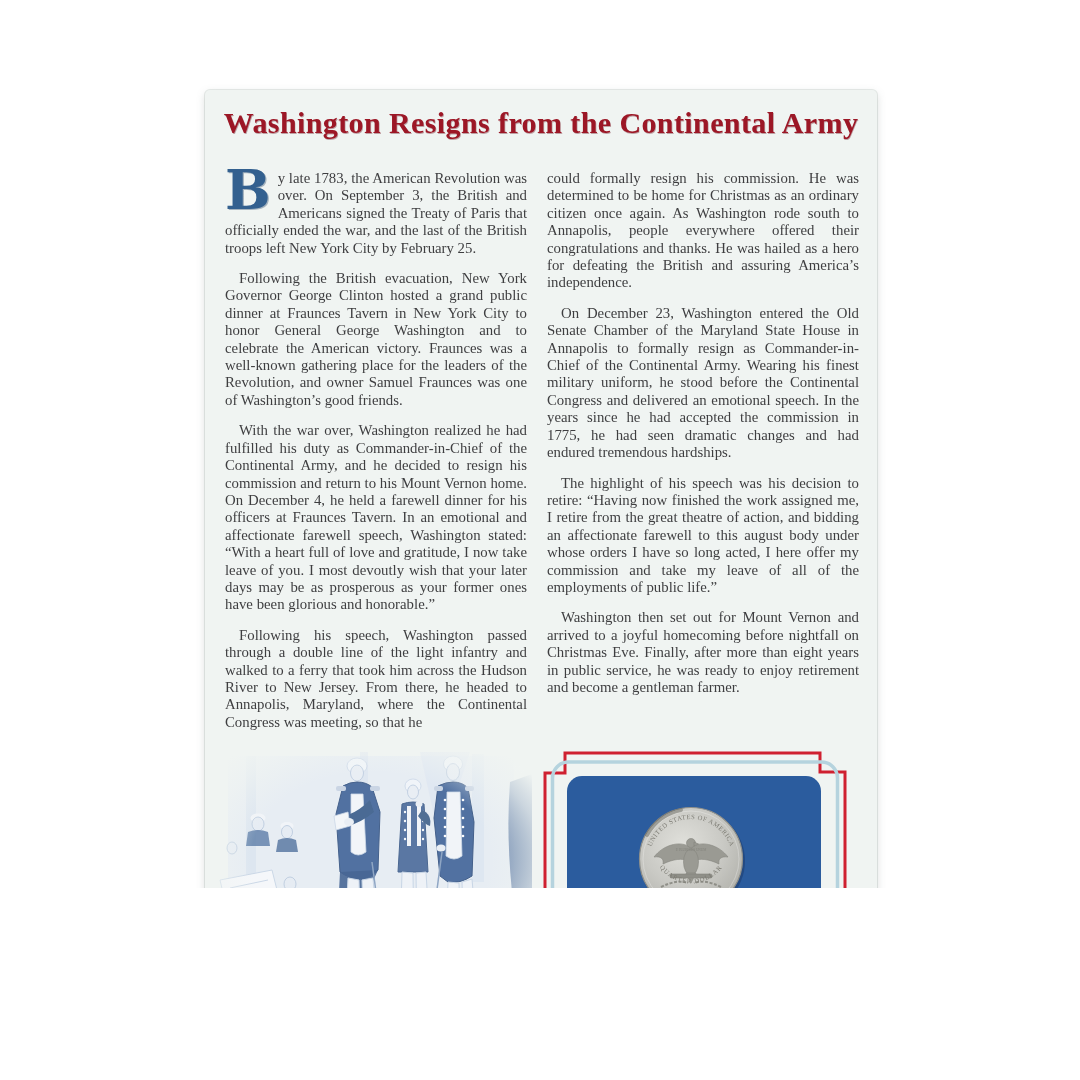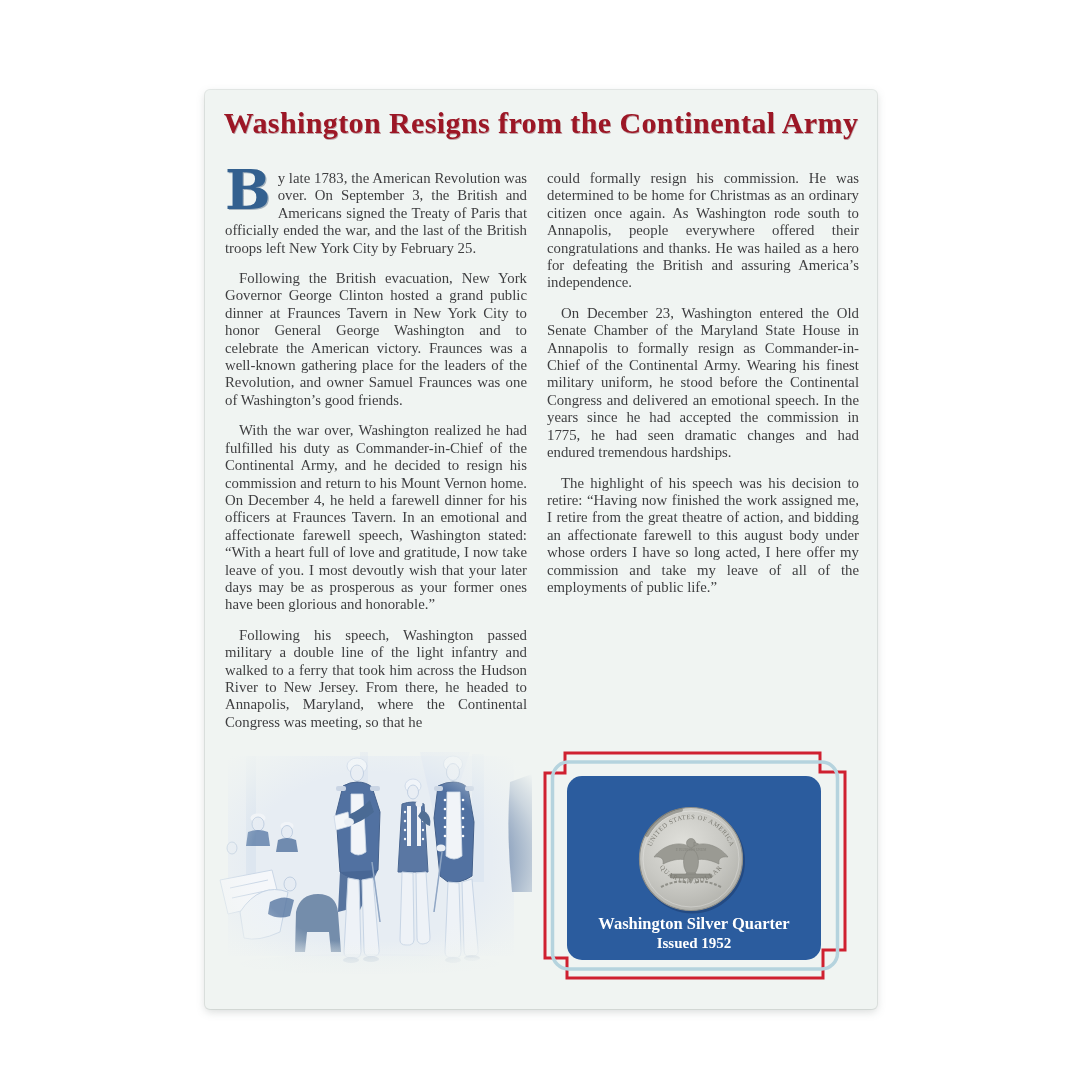--- a/index.html
+++ b/index.html
@@ -1,16 +1,16 @@
 <!DOCTYPE html>
 <html><head>
 <meta charset="utf-8">
 <style>
   html,body{margin:0;padding:0;background:#ffffff;}
-  .stage{position:relative;width:1080px;height:1080px;background:#ffffff;overflow:hidden;
+  .stage{position:relative;width:1080px;height:888px;background:#ffffff;overflow:hidden;
          font-family:"Liberation Serif","DejaVu Serif",serif;}
   .sheet{position:absolute;left:205px;top:90px;width:672px;height:919px;
          background:#f0f4f2;border-radius:5px;
          box-shadow:0 3px 9px rgba(130,140,135,.30), 0 0 0 1px rgba(205,212,208,.45);}
   .page-title{position:absolute;top:16px;left:0;right:0;margin:0;text-align:center;
          font-family:"Liberation Serif","DejaVu Serif",serif;font-weight:700;font-size:30px;
          color:#9c1726;letter-spacing:.4px;
          text-shadow:.7px .7px 0 rgba(96,8,24,.35);}
   .col{position:absolute;top:80px;width:302px;color:#3e3e40;font-size:14.8px;
        line-height:17.4px;text-align:justify;}
@@ -29,27 +29,28 @@
 
 <div class="stage">
   <div class="sheet">
 
     <h1 class="page-title">Washington Resigns from the Continental Army</h1>
 
     <div class="col col-left">
       <p><span class="dropcap">B</span><span>y late 1783, the American Revolution was over. On September 3, the British and Americans signed the Treaty of Paris that officially ended the war, and the last of the British troops left New York City by February 25.</span></p>
       <p class="indent">Following the British evacuation, New York Governor George Clinton hosted a grand public dinner at Fraunces Tavern in New York City to honor General George Washington and to celebrate the American victory. Fraunces was a well-known gathering place for the leaders of the Revolution, and owner Samuel Fraunces was one of Washington’s good friends.</p>
       <p class="indent">With the war over, Washington realized he had fulfilled his duty as Commander-in-Chief of the Continental Army, and he decided to resign his commission and return to his Mount Vernon home. On December 4, he held a farewell dinner for his officers at Fraunces Tavern. In an emotional and affectionate farewell speech, Washington stated: “With a heart full of love and gratitude, I now take leave of you. I most devoutly wish that your later days may be as prosperous as your former ones have been glorious and honorable.”</p>
-      <p class="indent">Following his speech, Washington passed military a double line of the light infantry and walked to a ferry that took him across the Hudson River to New Jersey. From there, he headed to Annapolis, Maryland, where the Continental Congress was meeting, so that he</p>
+      <p class="indent">Following his speech, Washington passed through a double line of the light infantry and walked to a ferry that took him across the Hudson River to New Jersey. From there, he headed to Annapolis, Maryland, where the Continental Congress was meeting, so that he</p>
     </div>
 
     <div class="col col-right">
       <p>could formally resign his commission. He was determined to be home for Christmas as an ordinary citizen once again. As Washington rode south to Annapolis, people everywhere offered their congratulations and thanks. He was hailed as a hero for defeating the British and assuring America’s independence.</p>
       <p class="indent">On December 23, Washington entered the Old Senate Chamber of the Maryland State House in Annapolis to formally resign as Commander-in-Chief of the Continental Army. Wearing his finest military uniform, he stood before the Continental Congress and delivered an emotional speech. In the years since he had accepted the commission in 1775, he had seen dramatic changes and had endured tremendous hardships.</p>
       <p class="indent">The highlight of his speech was his decision to retire: “Having now finished the work assigned me, I retire from the great theatre of action, and bidding an affectionate farewell to this august body under whose orders I have so long acted, I here offer my commission and take my leave of all of the employments of public life.”</p>
+      <p class="indent">Washington then set out for Mount Vernon and arrived to a joyful homecoming before nightfall on Christmas Eve. Finally, after more than eight years in public service, he was ready to enjoy retirement and become a gentleman farmer.</p>
     </div>
 
     <svg class="illustration-svg" viewBox="0 0 322 232" aria-hidden="true">
       <defs>
         <radialGradient id="fadeR" cx="50%" cy="46%" r="62%">
           <stop offset="0%" stop-color="#f0f4f2" stop-opacity="0"></stop>
           <stop offset="60%" stop-color="#f0f4f2" stop-opacity="0"></stop>
           <stop offset="85%" stop-color="#f0f4f2" stop-opacity="0.7"></stop>
           <stop offset="100%" stop-color="#f0f4f2" stop-opacity="1"></stop>
         </radialGradient>

